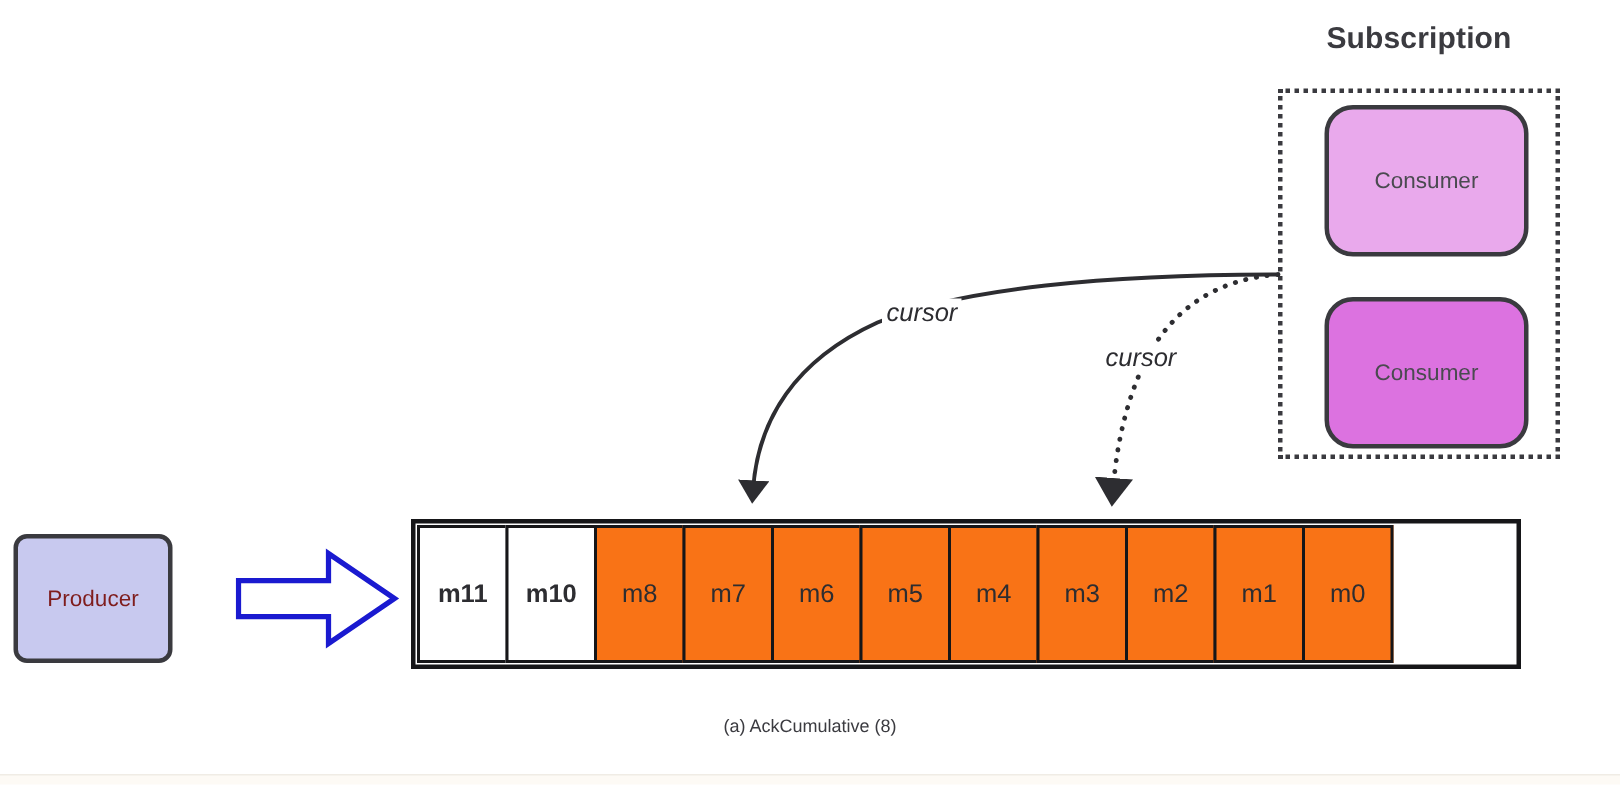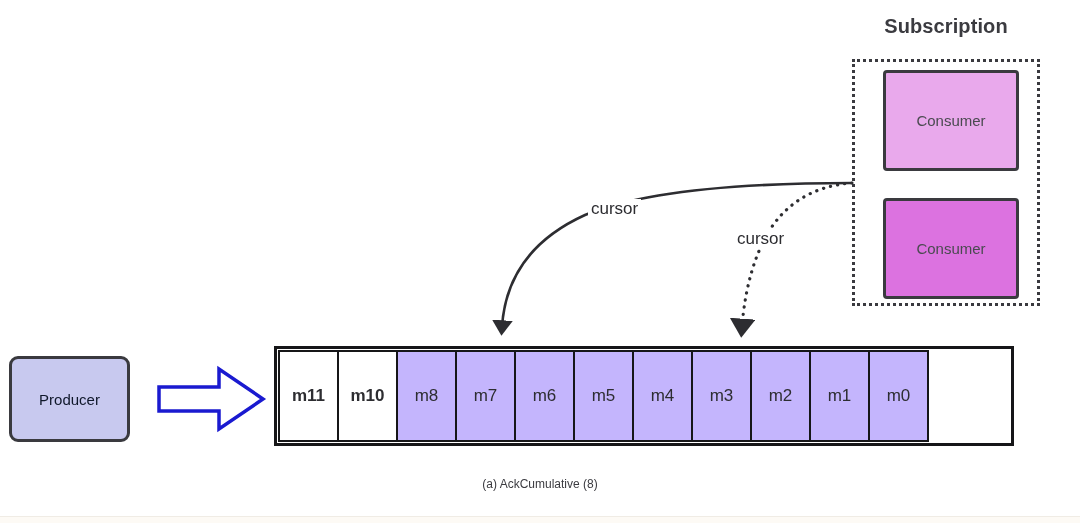--- a/index.html
+++ b/index.html
@@ -50,47 +50,47 @@
     border: 3px dotted #3a3a3f;
     box-sizing: border-box;
     background: #ffffff;
   }
   .consumer {
     position: absolute;
     left: 28px;
     width: 136px;
     height: 101px;
     border: 3px solid #3a3a3f;
-    border-radius: 4px;
+    border-radius: 19px;
     box-sizing: border-box;
     display: flex;
     align-items: center;
     justify-content: center;
     font-size: 15px;
     color: #4a4a50;
   }
   #consumer-top    { top: 8px;   background: #e9a9ec; }
   #consumer-bottom { top: 136px; background: #dc72e0; }
 
   
   #producer-box {
     position: absolute;
     left: 9px;
     top: 356px;
-    width: 121px;
+    width: 106px;
     height: 86px;
     background: #c8c9ef;
     border: 3px solid #3a3a3f;
     border-radius: 9px;
     box-sizing: border-box;
     display: flex;
     align-items: center;
     justify-content: center;
     font-size: 15px;
-    color: #0f172a;
+    color: #7f1d1d;
   }
 
   
   #producer-arrow {
     position: absolute;
     left: 157px;
     top: 363px;
     width: 110px;
     height: 72px;
   }
@@ -119,38 +119,39 @@
     border: 2px solid #161618;
     box-sizing: border-box;
     margin-right: -2px;
     display: flex;
     align-items: center;
     justify-content: center;
     font-size: 17px;
     color: #2d2d31;
   }
   .msg-cell.unacked { background: #ffffff; font-weight: bold; }
-  .msg-cell.acked   { background: #c4b5fd; }
+  .msg-cell.acked   { background: #f97316; }
 
   
   #cursor-arrows {
     position: absolute;
     left: 0;
     top: 0;
     width: 1080px;
     height: 523px;
     pointer-events: none;
   }
   .cursor-label {
     position: absolute;
     font-size: 17px;
     color: #2d2d31;
     background: #ffffff;
     padding: 0 3px;
     white-space: nowrap;
+    font-style: italic;
   }
   #cursor-label-solid  { left: 588px; top: 199px; }
   #cursor-label-dotted { left: 734px; top: 229px; }
 
   
   #caption {
     position: absolute;
     left: 0;
     top: 477px;
     width: 1080px;

